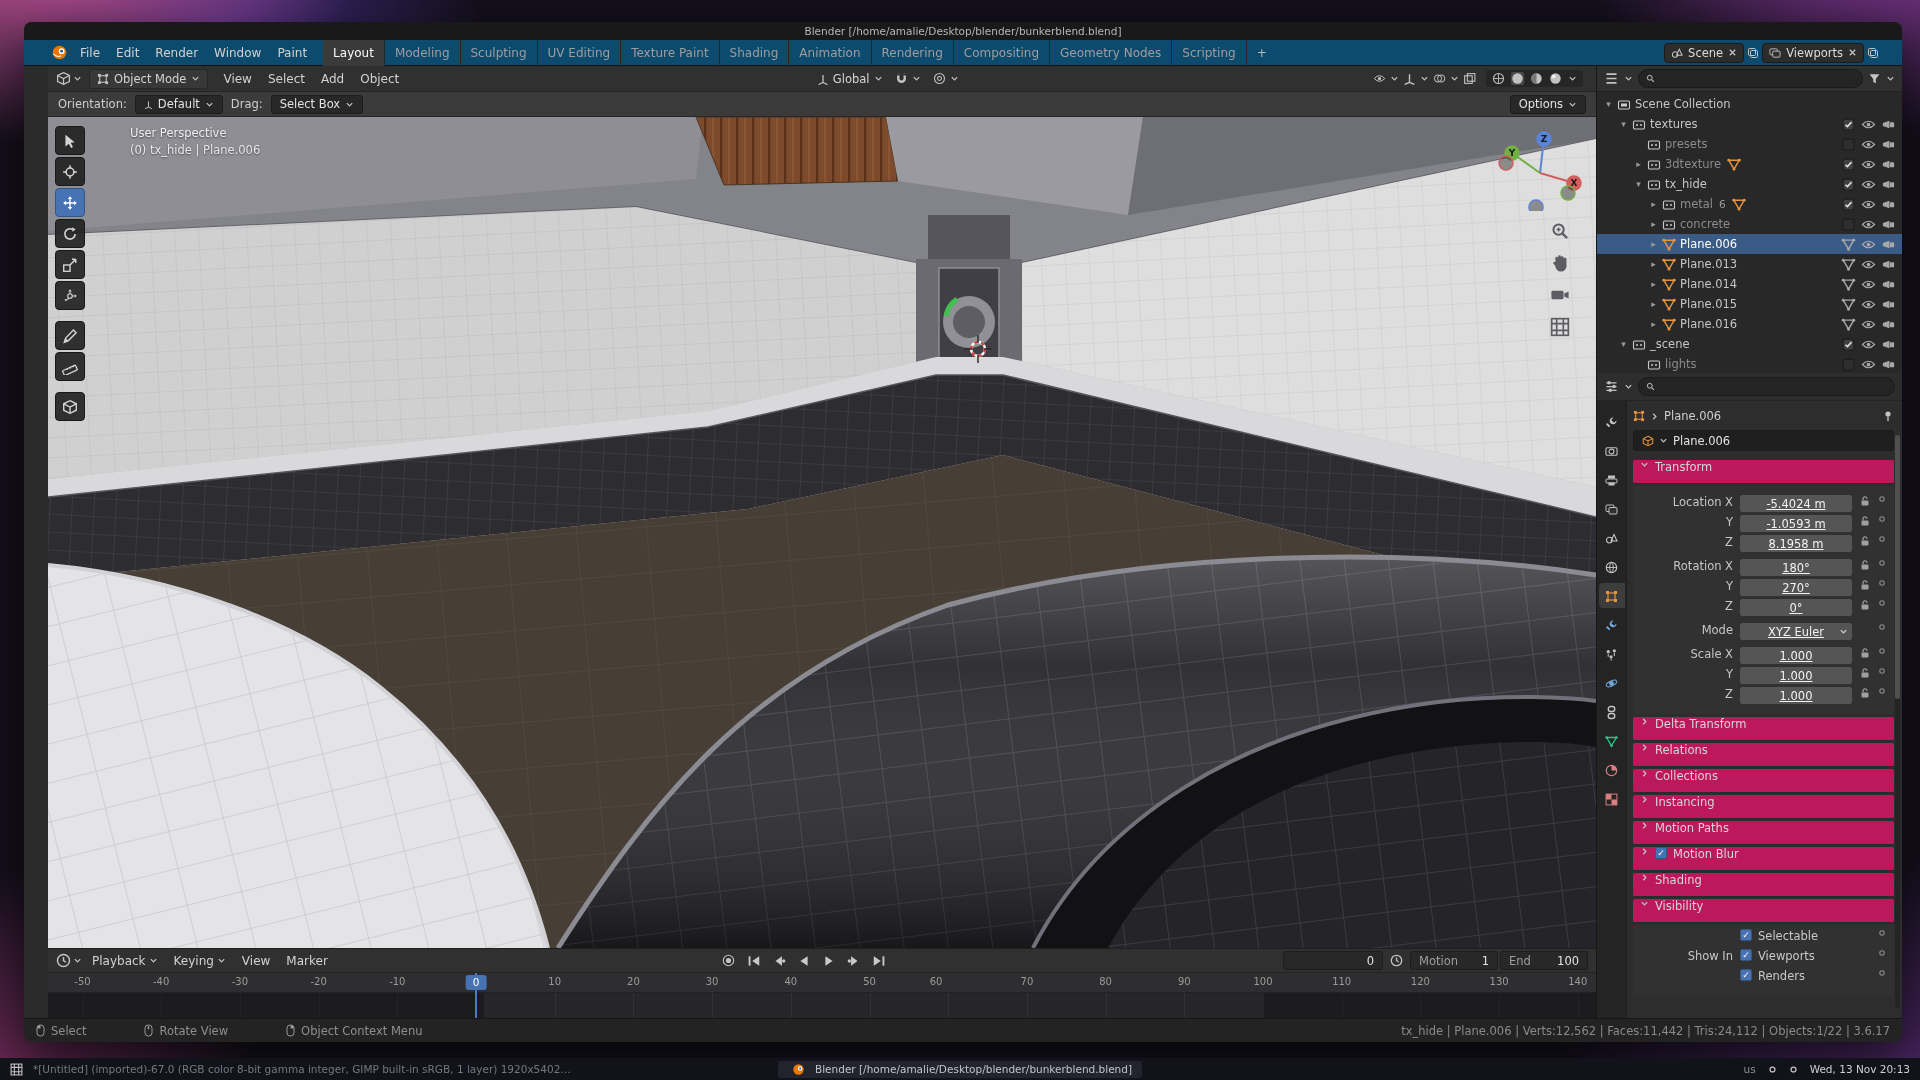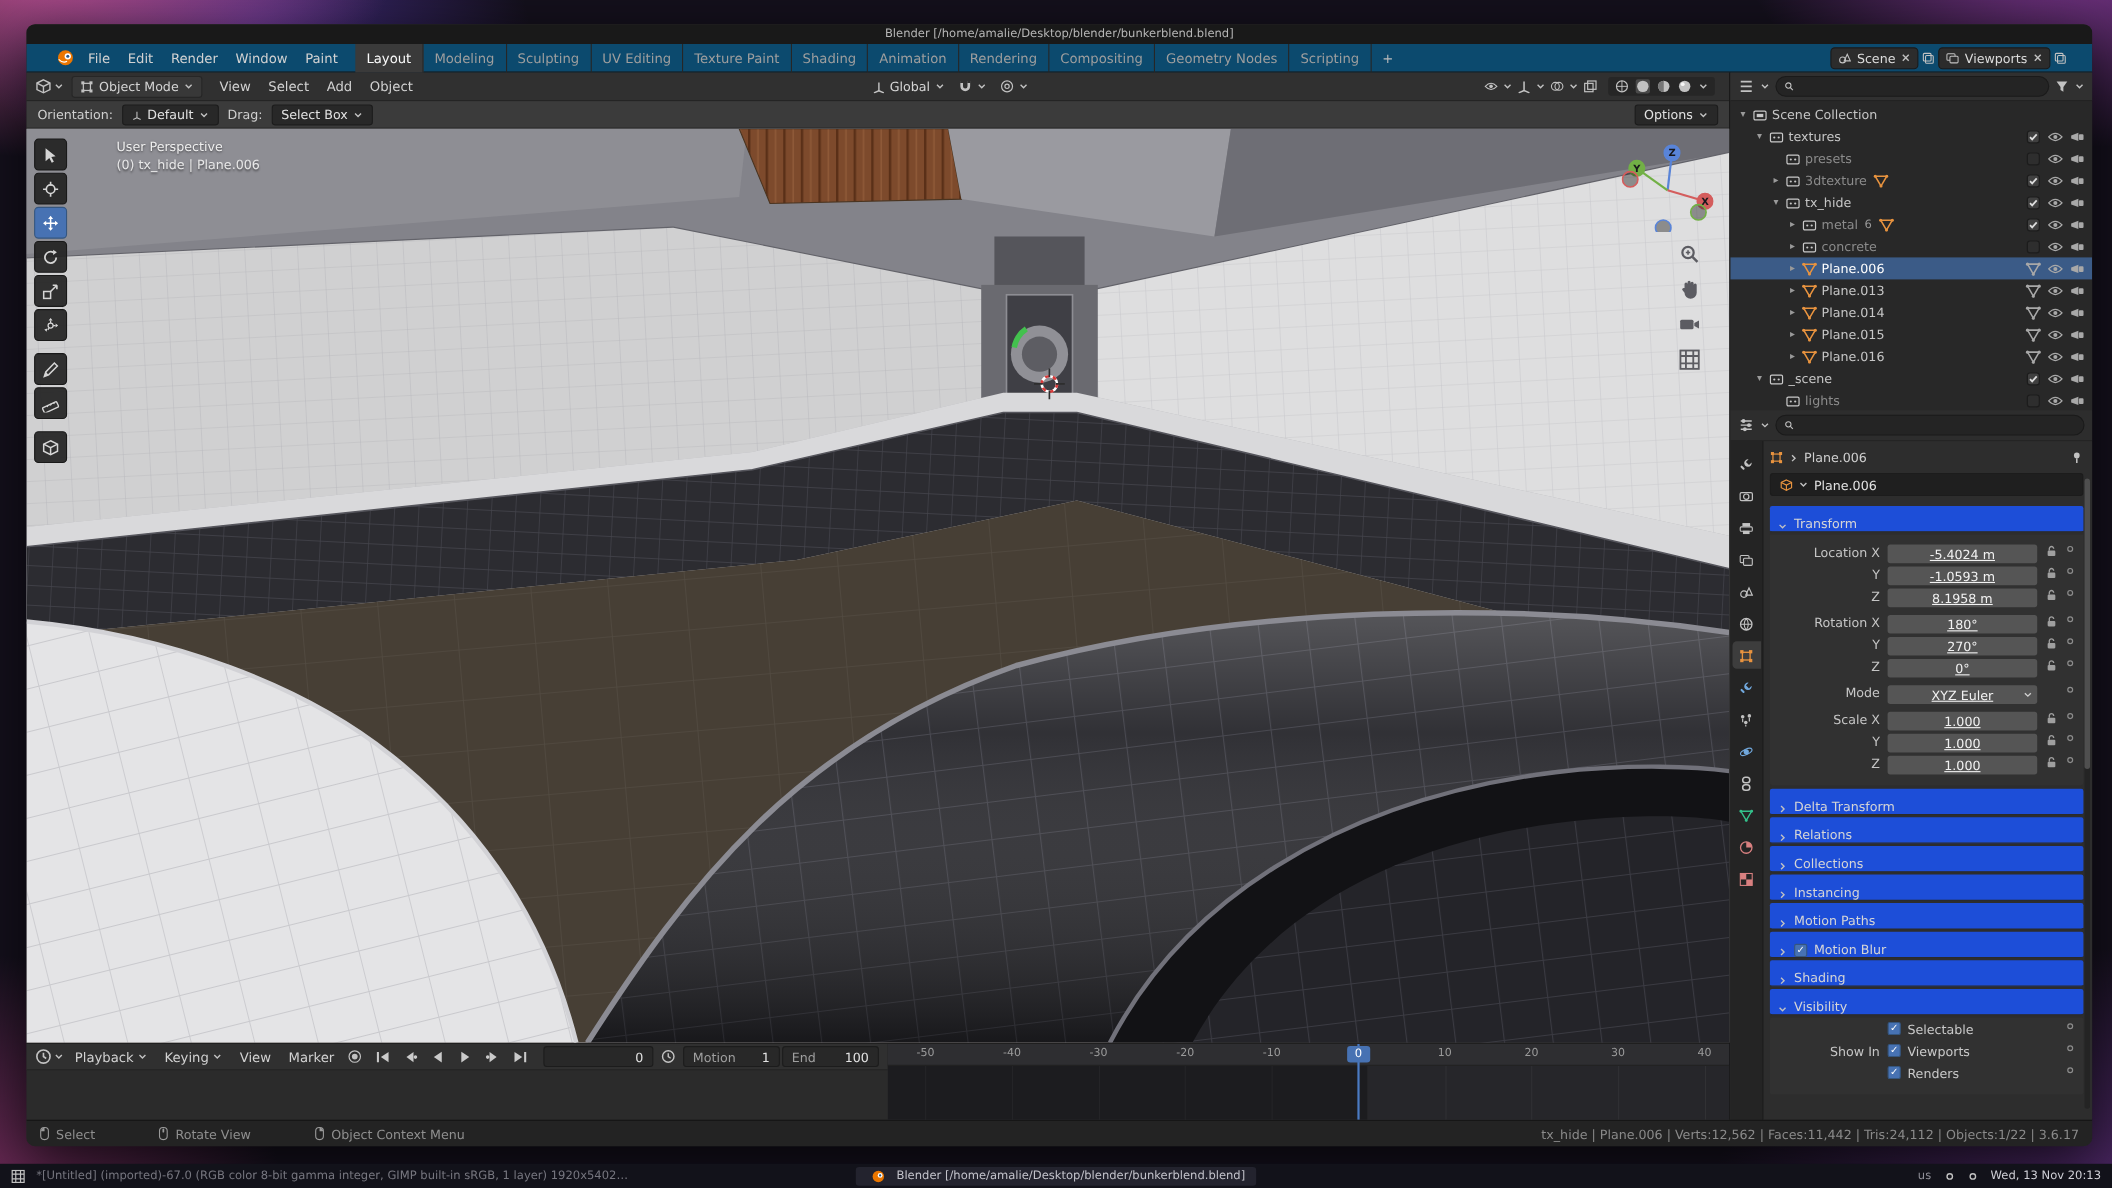--- a/index.html
+++ b/index.html
@@ -28,21 +28,21 @@
   .blogo{width:17px;height:17px;display:inline-flex;margin:0 4px;}
   .blogo svg{width:100%;height:100%;}
   .menu-item{padding:0 8px;line-height:26px;font-size:12px;color:#d2d2d2;}
   .hgroup{display:flex;align-items:center;}
   .ws{margin-left:8px;}
   .ws-tab{padding:0 10px;line-height:26px;font-size:12px;color:#9e9e9e;border-right:1px solid #262626;}
   .ws-tab.active{background:#3a3a3a;color:#fafafa;}
   .ws-tab.plus{border:none;color:#bbb;}
   .tb-widget{display:flex;align-items:center;gap:5px;background:#2c2c2c;border:1px solid #1a1a1a;border-radius:4px;padding:0 6px;height:20px;margin:0 3px;font-size:11.5px;color:#dcdcdc;}
   
-  .main{flex:1;display:flex;min-height:0;}
+  .main{flex:1;display:flex;min-height:0;padding-left:24px;}
   .left-col{width:1548px;display:flex;flex-direction:column;min-width:0;flex:none;}
   .vp-header{height:26px;background:#303030;display:flex;align-items:center;padding:0 8px;gap:2px;border-bottom:1px solid #242424;flex:none;}
   .mode-dd{display:flex;align-items:center;gap:5px;background:#383838;border:1px solid #262626;border-radius:3px;height:20px;padding:0 7px;margin:0 5px;font-size:11.5px;}
   .hdr-widget{display:flex;align-items:center;gap:4px;padding:0 5px;height:20px;font-size:11.5px;color:#d6d6d6;}
   .seg{display:flex;align-items:center;gap:6px;background:#262626;border-radius:3px;padding:2px 6px;margin-left:6px;}
   .segi.on{background:#4a4a4a;border-radius:2px;}
   .tool-settings{height:25px;background:#3b3b3b;display:flex;align-items:center;gap:8px;padding:0 10px;border-bottom:1px solid #262626;flex:none;}
   .ts-label{font-size:11.5px;color:#cfcfcf;}
   .fld{display:flex;align-items:center;gap:5px;background:#282828;border:1px solid #1c1c1c;border-radius:3px;height:19px;padding:0 8px;font-size:11.5px;color:#e2e2e2;}
   .fld.wide{width:100px;justify-content:flex-end;}
@@ -55,21 +55,21 @@
   .tbtn{width:30px;height:29px;background:rgba(35,35,35,.93);border:1px solid #191919;border-radius:4px;display:flex;align-items:center;justify-content:center;color:#d5d5d5;}
   .tbtn svg{width:16px;height:16px;}
   .tbtn.active{background:#4772b3;border-color:#35567f;color:#fff;}
   .tbtn:nth-child(7),.tbtn:nth-child(9){margin-top:9px;}
   .vp-overlay-text{position:absolute;left:82px;top:8px;font-size:11.5px;color:#f0f0f0;text-shadow:0 1px 2px rgba(0,0,0,.55);line-height:1.45;}
   .vp-overlay-text .dim{opacity:.92;}
   .gizmo{position:absolute;right:14px;top:10px;width:84px;height:84px;}
   .nav-btns{position:absolute;right:26px;top:104px;display:flex;flex-direction:column;gap:12px;}
   .nbtn{width:20px;height:20px;color:#5c5c62;}
   
-  .timeline{height:70px;display:flex;flex-direction:row;border-top:1px solid #1f1f1f;flex:none;}
+  .timeline{height:70px;display:flex;flex-direction:column;border-top:1px solid #1f1f1f;flex:none;}
   .tl-header{height:24px;background:#303030;display:flex;align-items:center;gap:2px;padding:0 8px;border-bottom:1px solid #232323;flex:none;}
   .tl-header .menu-item{line-height:24px;}
   .tl-controls{display:flex;align-items:center;gap:11px;margin:0 10px;}
   .tl-controls .icon{width:14px;height:12px;color:#cacaca;}
   .tl-body{position:relative;flex:1;background:#26262a;overflow:hidden;}
   .tl-ruler{position:absolute;left:0;right:0;top:0;height:20px;background:#2e2e31;border-bottom:1px solid #222;}
   .tick{position:absolute;top:3px;transform:translateX(-50%);font-size:10px;color:#9b9b9b;}
   .gridline{position:absolute;top:20px;bottom:0;width:1px;background:rgba(255,255,255,.05);}
   .range-dim{position:absolute;top:20px;bottom:0;background:rgba(0,0,0,.25);}
   .playhead-line{position:absolute;top:0;bottom:0;width:2px;background:#4a7ac2;}
@@ -98,21 +98,21 @@
   .props{flex:1;display:flex;flex-direction:column;min-height:0;background:#2d2d2d;}
   .phead{height:28px;display:flex;align-items:center;gap:5px;padding:0 7px;border-bottom:1px solid #242424;flex:none;}
   .pbody2{flex:1;display:flex;min-height:0;}
   .ptabs{width:30px;background:#242424;display:flex;flex-direction:column;align-items:center;padding-top:8px;gap:4px;border-right:1px solid #1d1d1d;flex:none;}
   .ptab{width:26px;height:25px;border-radius:4px 0 0 4px;display:flex;align-items:center;justify-content:center;color:#b4b4b4;}
   .ptab.active{background:#3d3d3d;}
   .ptab svg{width:15px;height:15px;}
   .pmain{flex:1;padding:4px 8px 0 6px;position:relative;min-width:0;}
   .pbread{display:flex;align-items:center;gap:5px;height:22px;font-size:11.5px;color:#cfcfcf;}
   .pname{margin:3px 0 9px 0;height:21px;background:#1f1f1f;}
-  .psec{display:flex;align-items:flex-end;gap:6px;height:24px;background:#1d4ed8;border-bottom:1px solid #2a2a2a;font-size:11.5px;color:#d6d6d6;padding:0 7px;border-radius:2px;margin-bottom:2px;}
+  .psec{display:flex;align-items:flex-start;gap:6px;height:24px;background:#be185d;border-bottom:1px solid #2a2a2a;font-size:11.5px;color:#d6d6d6;padding:0 7px;border-radius:2px;margin-bottom:2px;}
   .pbody{background:#313131;border-radius:0 0 3px 3px;padding:5px 6px 7px 0;margin-bottom:3px;}
   .prow{display:flex;align-items:flex-start;height:20px;}
   .prow.grp{margin-top:4px;}
   .plabel{width:100px;text-align:right;margin-right:7px;font-size:11.5px;color:#c6c6c6;flex:none;}
   .pfield{flex:1;height:17px;background:#555;border-radius:2.5px;display:flex;align-items:center;justify-content:center;position:relative;color:#f2f2f2;font-size:11.5px;text-decoration:underline;}
   .sel-chev{position:absolute;right:4px;width:9px;height:9px;color:#d0d0d0;}
   .plock{width:15px;margin-left:5px;color:#9f9f9f;display:flex;justify-content:center;}
   .plock svg{width:10px;height:12px;}
   .pdot{width:12px;margin-left:4px;color:#8c8c8c;display:flex;align-items:center;justify-content:center;}
   .pdot svg{width:8px;height:8px;}

